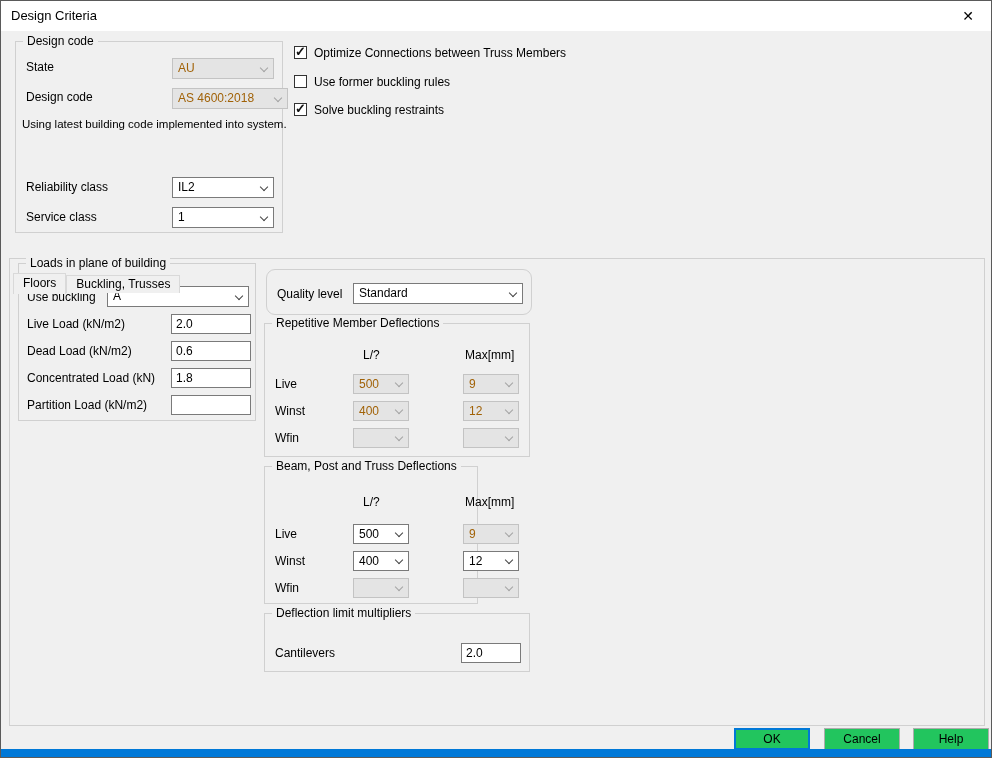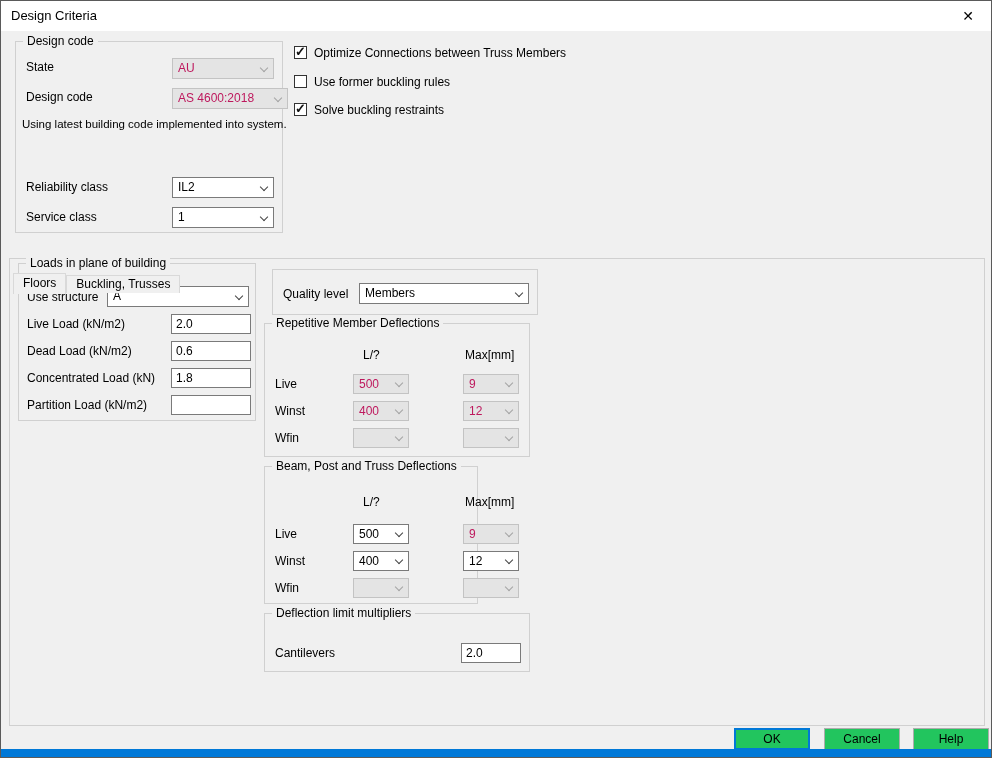--- a/index.html
+++ b/index.html
@@ -48,21 +48,21 @@
   .combo .combo-value {
     position:absolute; left:5px; top:0; right:16px;
     line-height:19px; white-space:nowrap; overflow:hidden;
   }
   .combo .combo-arrow {
     position:absolute; right:6px; top:50%;
     width:6px; height:6px;
     border-right:1px solid #444; border-bottom:1px solid #444;
     transform: translateY(-68%) rotate(45deg);
   }
-  .combo.disabled { background:#e4e4e4; border-color:#c3c3c3; color:#be185d; }
+  .combo.disabled { background:#e4e4e4; border-color:#c3c3c3; color:#a16207; }
   .combo.disabled .combo-arrow { border-color:#a3a3a3; }
   .combo.small { height:20px; }
   .combo.small .combo-value { line-height:18px; }
   
   input.textbox {
     position:absolute; height:20px;
     border:1px solid #7a7a7a; background:#fff;
     font-family:"Liberation Sans", sans-serif; font-size:12px;
     padding:0 4px;
   }
@@ -172,43 +172,43 @@
   <div class="tabstrip">
     <div class="tab active">Floors</div>
     <div class="tab">Buckling, Trusses</div>
   </div>
 
   <div class="tabpanel">
 
     <div class="groupbox" style="left:8px; top:4px; width:238px; height:158px;">
       <span class="group-title">Loads in plane of building</span>
 
-      <span class="lbl" style="left:8px; top:26px;">Use structure</span>
+      <span class="lbl" style="left:8px; top:26px;">Use buckling</span>
       <div class="combo" style="left:88px; top:22px; width:142px;">
         <span class="combo-value">A</span>
         <span class="combo-arrow"></span>
       </div>
 
       <span class="lbl" style="left:8px; top:53px;">Live Load (kN/m2)</span>
       <input class="textbox" style="left: 152px; top: 50px; width: 80px;" value="2.0">
 
       <span class="lbl" style="left:8px; top:80px;">Dead Load (kN/m2)</span>
       <input class="textbox" style="left: 152px; top: 77px; width: 80px;" value="0.6">
 
       <span class="lbl" style="left:8px; top:107px;">Concentrated Load (kN)</span>
       <input class="textbox" style="left: 152px; top: 104px; width: 80px;" value="1.8">
 
       <span class="lbl" style="left:8px; top:134px;">Partition Load (kN/m2)</span>
       <input class="textbox" style="left: 152px; top: 131px; width: 80px;" value="">
     </div>
 
-    <div class="groupbox" style="left:262px; top:10px; width:266px; height:46px;">
+    <div class="groupbox" style="left:256px; top:10px; width:266px; height:46px;border-radius:9px;">
       <span class="lbl" style="left:10px; top:17px;">Quality level</span>
       <div class="combo" style="left:86px; top:13px; width:170px;">
-        <span class="combo-value">Members</span>
+        <span class="combo-value">Standard</span>
         <span class="combo-arrow"></span>
       </div>
     </div>
 
     <div class="groupbox" style="left:254px; top:64px; width:266px; height:134px;">
       <span class="group-title">Repetitive Member Deflections</span>
       <span class="col-head" style="left:98px; top:24px;">L/?</span>
       <span class="col-head" style="left:200px; top:24px;">Max[mm]</span>
 
       <div class="defl-row" style="top:50px;">

